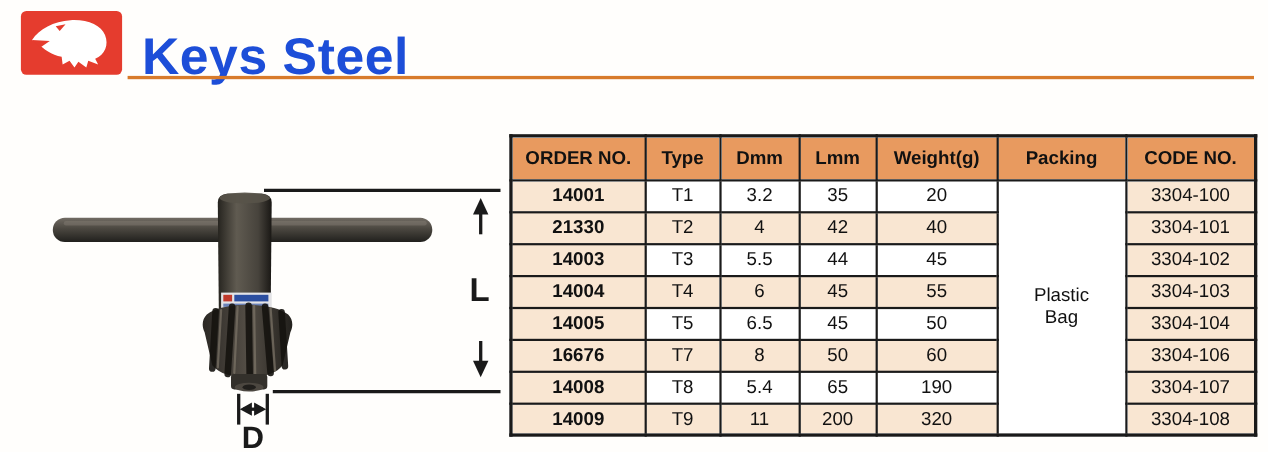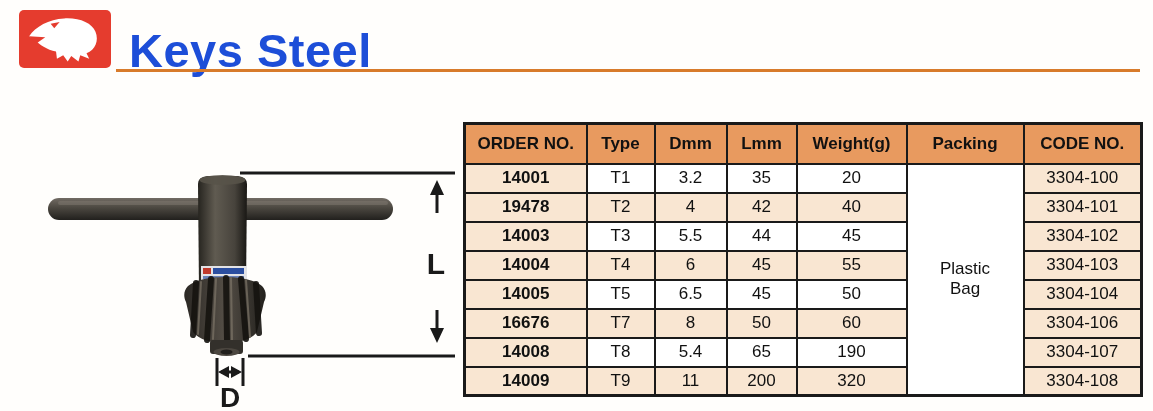--- a/index.html
+++ b/index.html
@@ -167,21 +167,21 @@
         <td class="order p">14001</td>
         <td class="mid">T1</td>
         <td class="mid">3.2</td>
         <td class="mid">35</td>
         <td class="mid">20</td>
         <td class="packing" rowspan="8">Plastic
 Bag</td>
         <td class="code p">3304-100</td>
       </tr>
       <tr class="even">
-        <td class="order p">19478</td>
+        <td class="order p">21330</td>
         <td class="mid">T2</td>
         <td class="mid">4</td>
         <td class="mid">42</td>
         <td class="mid">40</td>
         <td class="code p">3304-101</td>
       </tr>
       <tr class="odd">
         <td class="order p">14003</td>
         <td class="mid">T3</td>
         <td class="mid">5.5</td>

